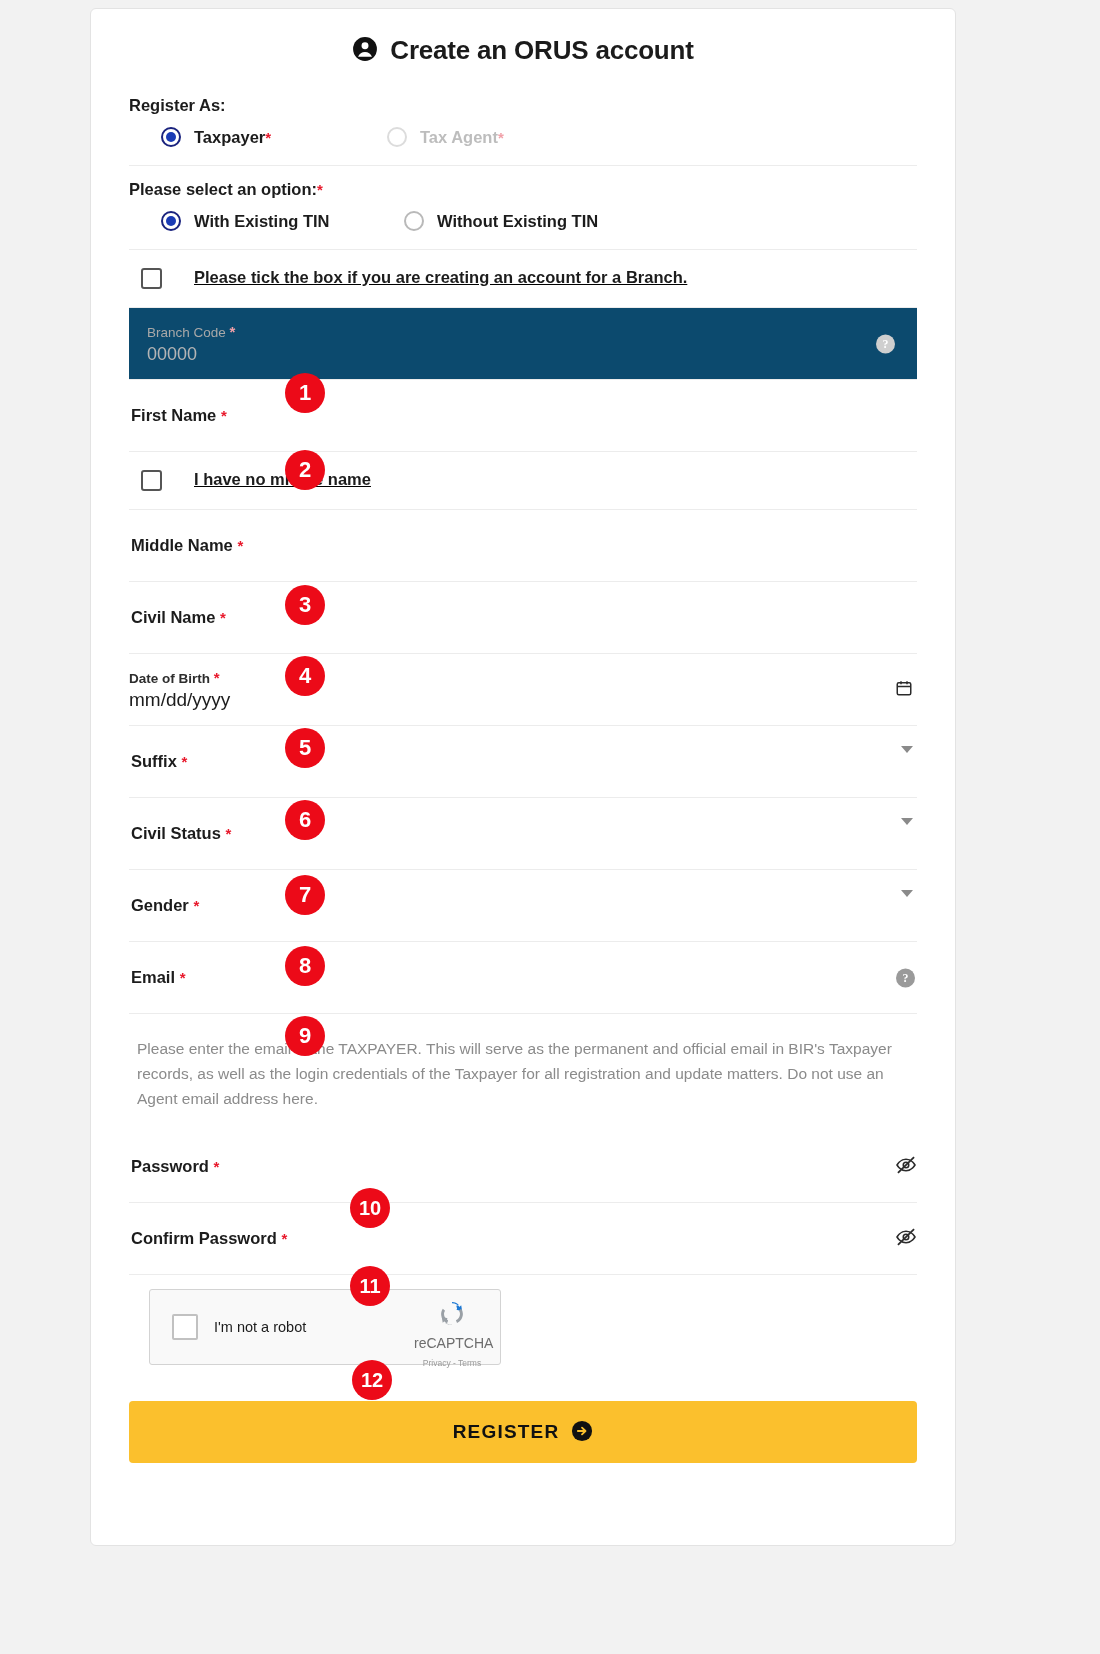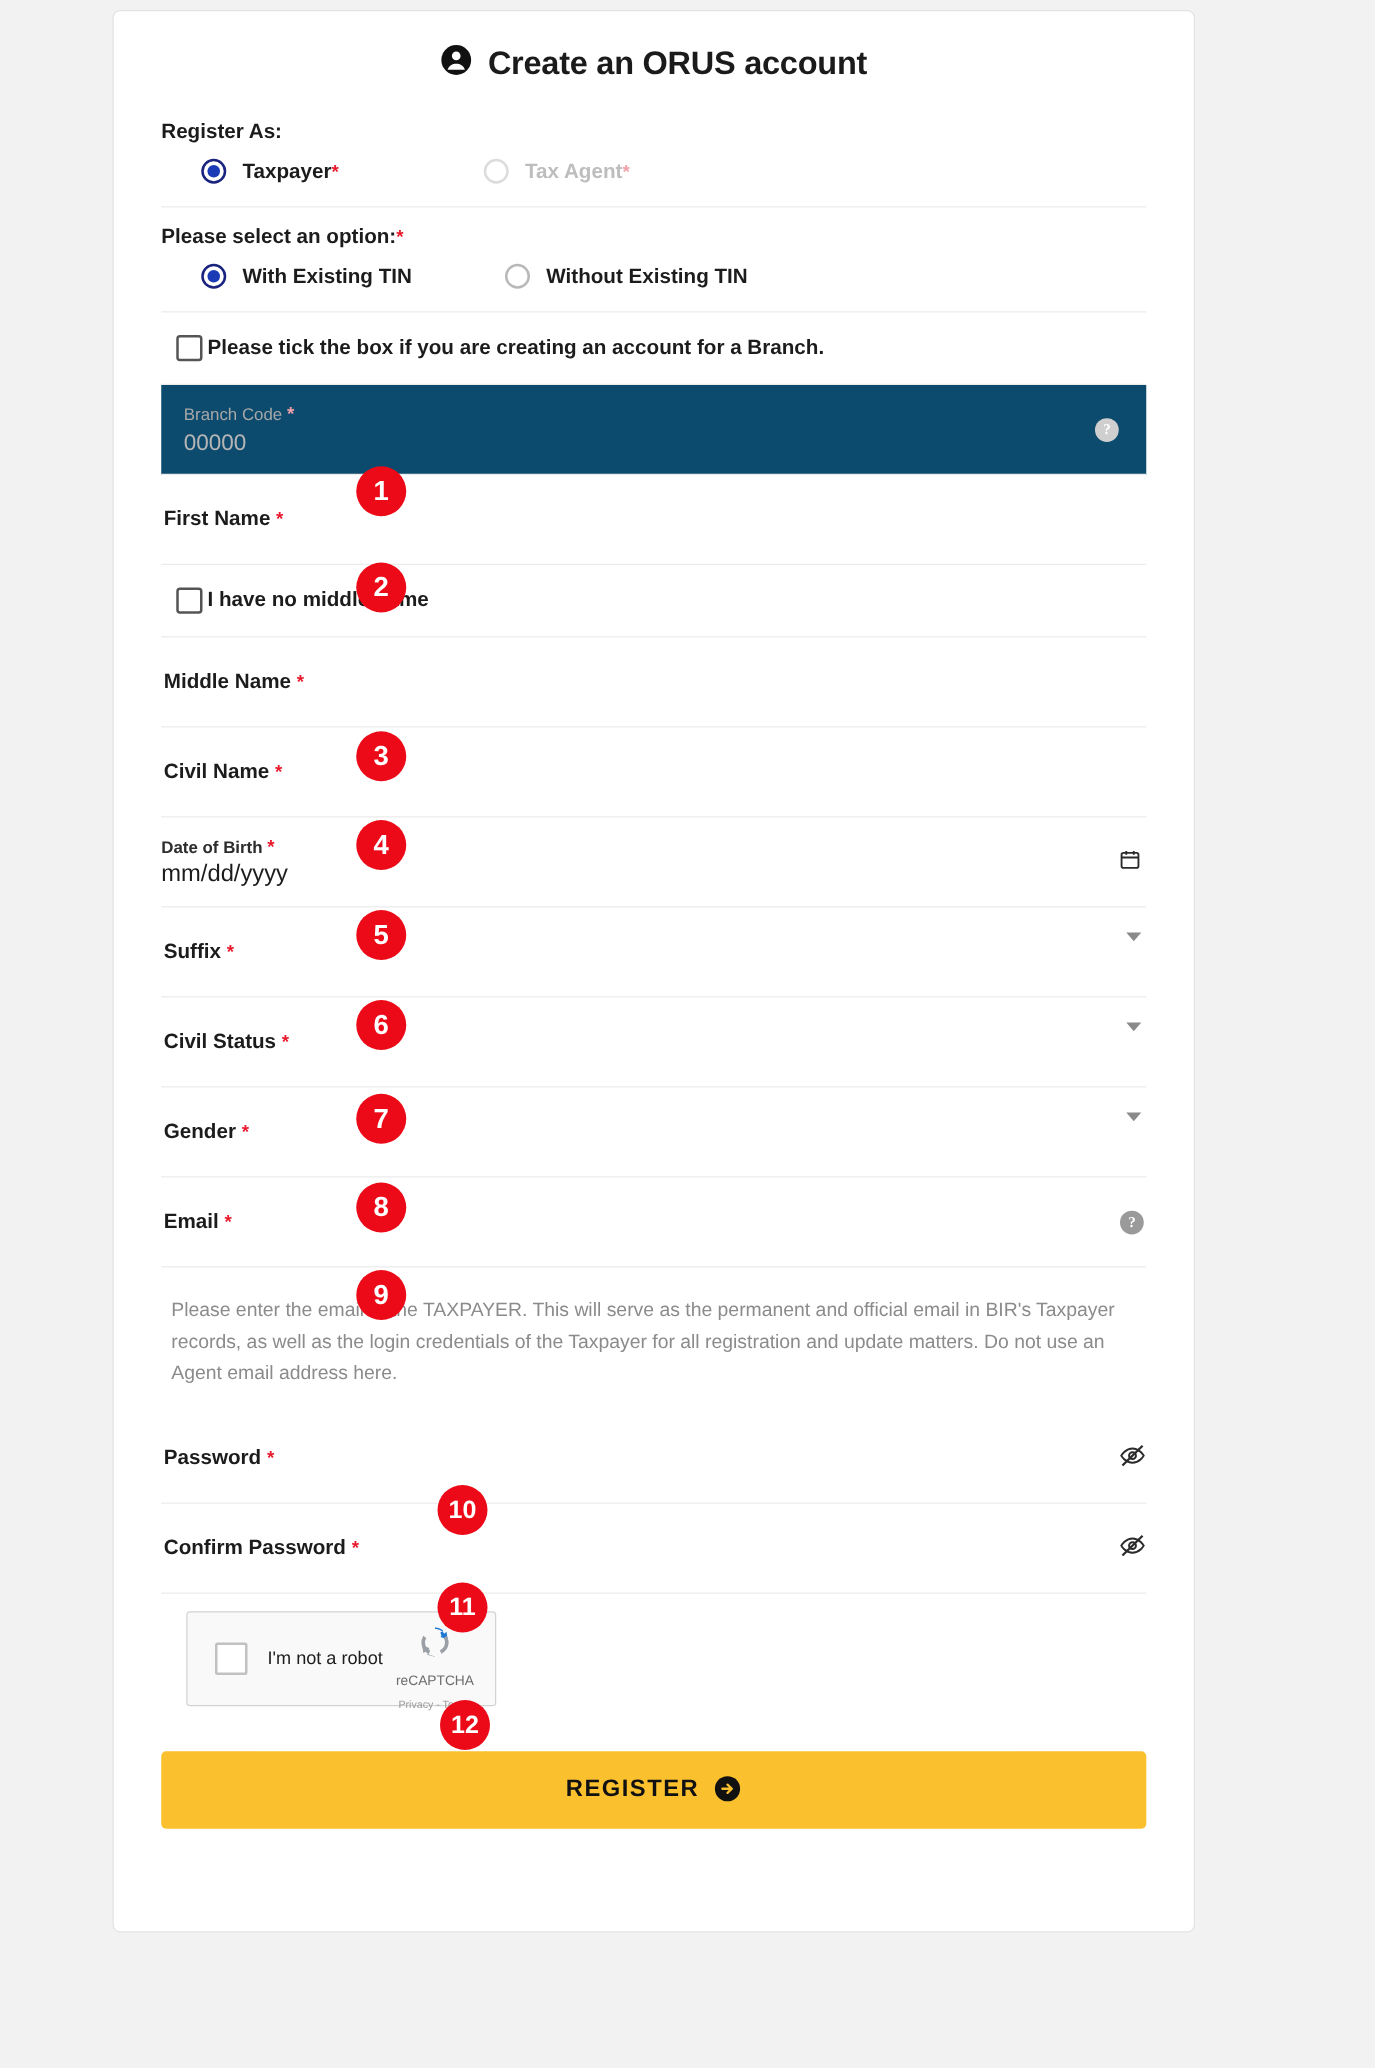--- a/index.html
+++ b/index.html
@@ -89,23 +89,24 @@
     font-size: 16.5px;
     font-weight: 700;
     color: #1c1c1c;
   }
   .radio-label.muted { color: #bdbdbd; font-weight: 600; }
   .radio-label.plain { font-weight: 600; }
 
   
   .check-row {
     display: flex;
-    align-items: center;
-    gap: 4px;
+    align-items: flex-start;
+    gap: 32px;
     padding: 18px 0 18px 12px;
+    text-decoration: underline;
   }
   .cbox {
     width: 21px; height: 21px;
     border: 2px solid #555;
     border-radius: 3px;
     flex: 0 0 auto;
   }
   .check-text {
     font-size: 16.5px;
     font-weight: 600;
@@ -211,21 +212,21 @@
   .note {
     font-size: 15.5px;
     line-height: 25px;
     color: #8b8b8b;
     padding: 22px 8px 20px 8px;
   }
 
   
   .recaptcha-wrap { padding: 14px 0 0 20px; }
   .recaptcha {
-    width: 248px; height: 76px;
+    width: 352px; height: 76px;
     background: #f9f9f9;
     border: 1px solid #d3d3d3;
     border-radius: 3px;
     display: flex;
     align-items: center;
     position: relative;
   }
   .rc-box {
     width: 26px; height: 26px;
     background: #fff;
@@ -241,21 +242,21 @@
   }
   .rc-brand {
     position: absolute;
     right: 10px;
     top: 8px;
     width: 76px;
     text-align: center;
   }
   .rc-logo { display: block; margin: 0 auto; }
   .rc-name {
-    font-size: 11px;
+    font-size: 14px;
     color: #6d6d6d;
     margin-top: 1px;
   }
   .rc-legal {
     font-size: 8.5px;
     color: #9a9a9a;
     margin-top: 1px;
   }
 
   

